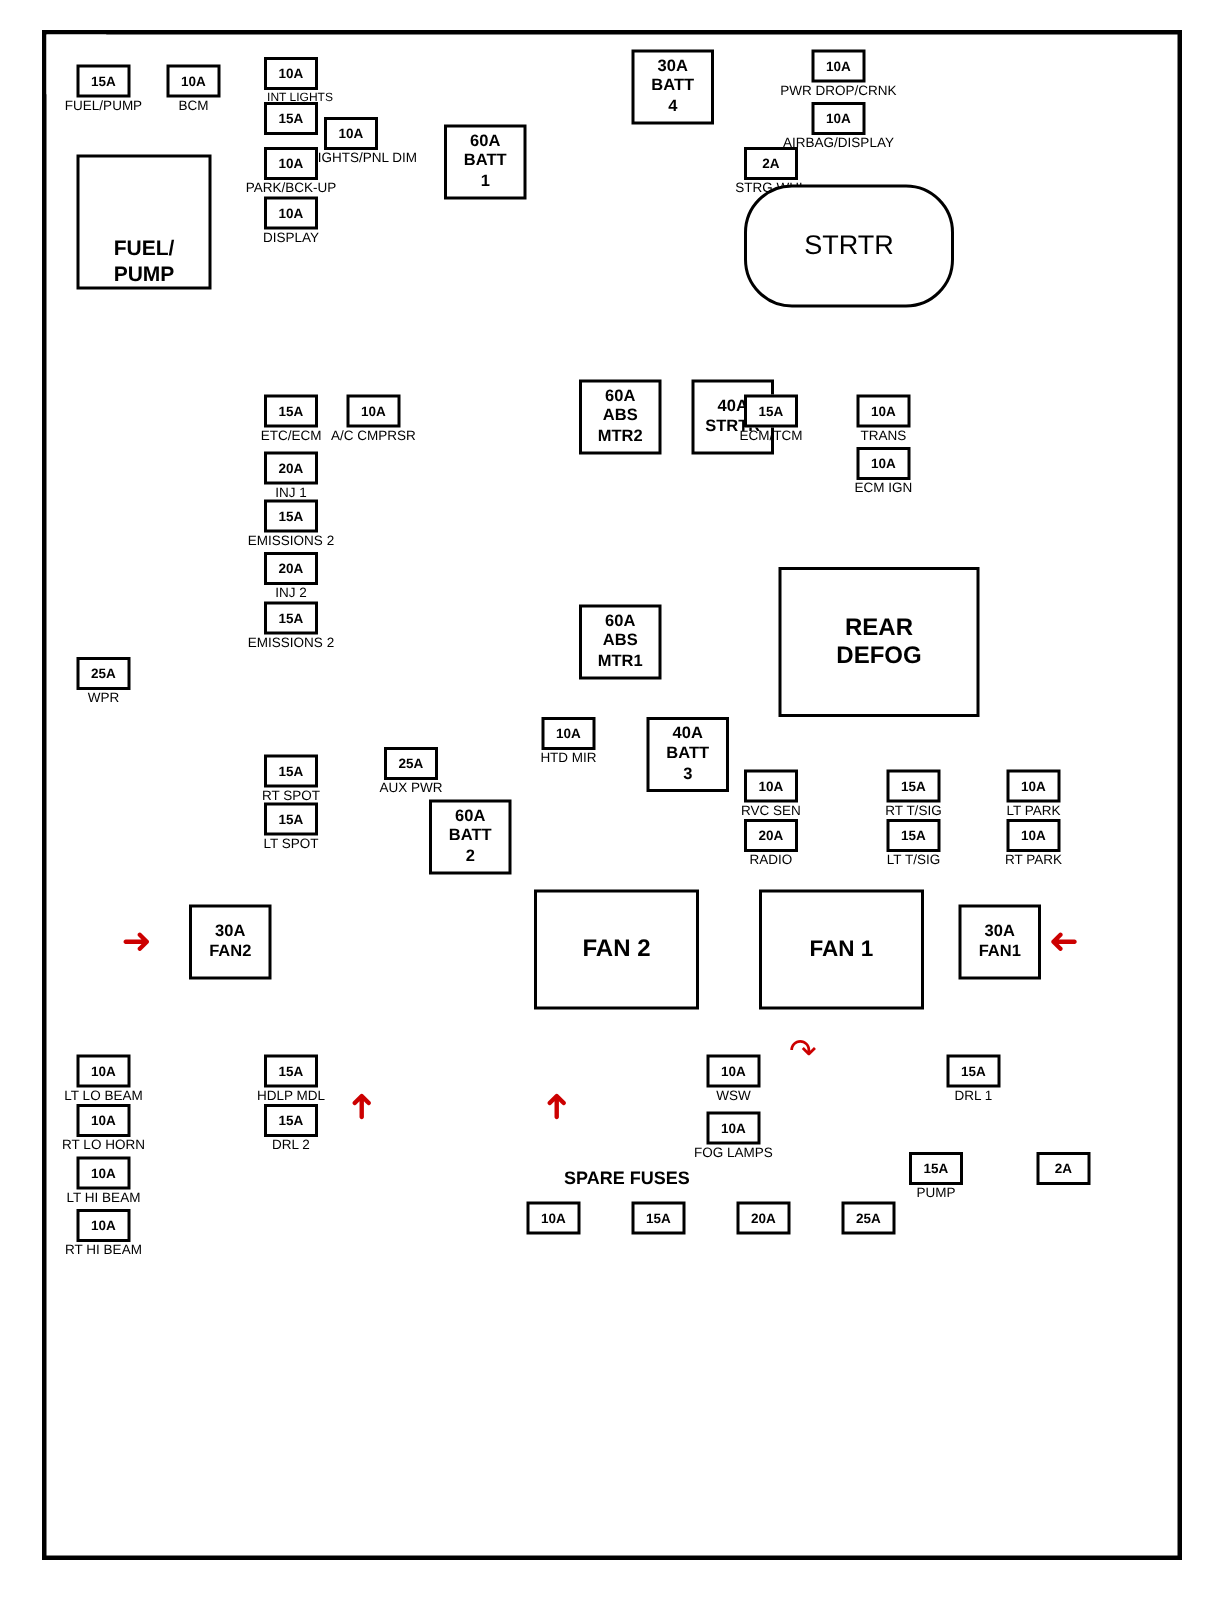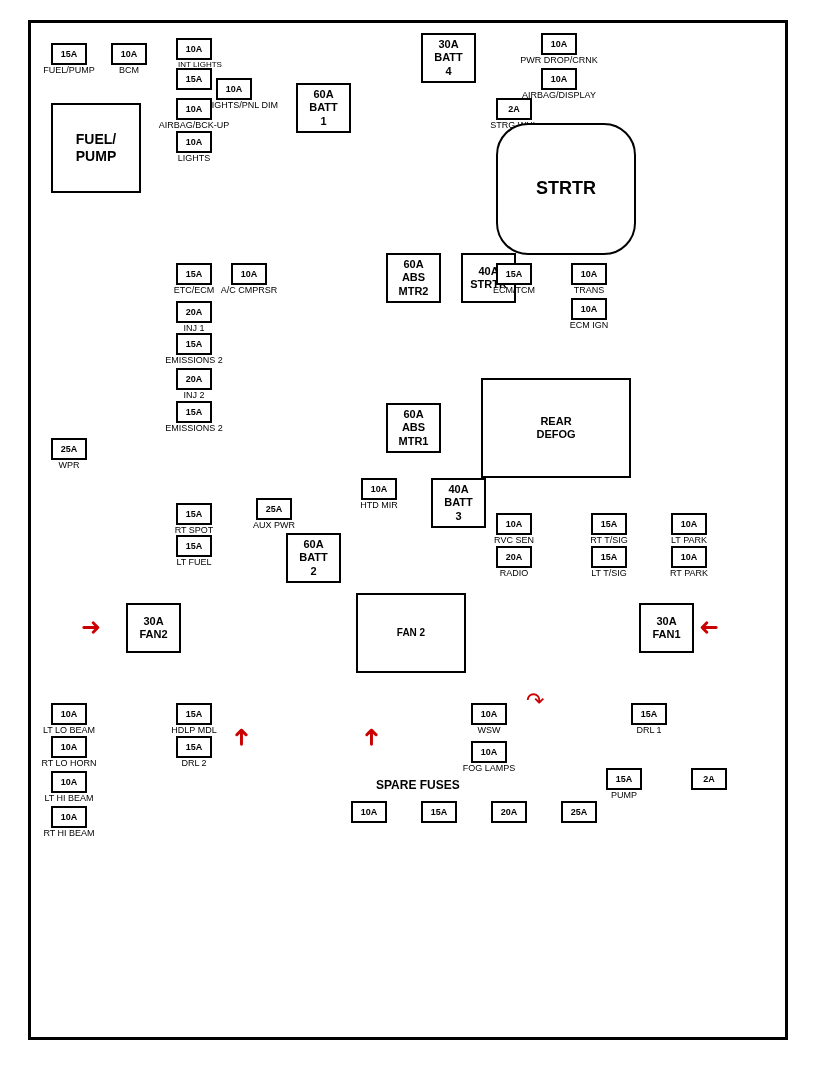--- a/index.html
+++ b/index.html
@@ -118,40 +118,40 @@
     <span class="fuse-label label-below">INT LIGHTS/PNL DIM</span>
   </div>
 
   <div class="fuse-box fuse-small" style="left:465px; top:75px;">
     <span>2A</span>
     <span class="fuse-label label-below">STRG WHL</span>
   </div>
 
   <div class="fuse-box fuse-small" style="left:145px; top:75px;">
     <span>10A</span>
-    <span class="fuse-label label-below">AIRBAG/BCK-UP</span>
+    <span class="fuse-label label-below">PARK/BCK-UP</span>
   </div>
 
   <div class="fuse-box fuse-medium" style="left:265px; top:60px;">
     <span style="white-space:pre-line; text-align:center;">60A
 BATT
 1</span>
   </div>
 
   <div class="fuse-box fuse-small" style="left:145px; top:108px;">
     <span>10A</span>
-    <span class="fuse-label label-below">LIGHTS</span>
-  </div>
-
-  <div class="fuse-box" style="left:20px; top:80px; width:90px; height:90px; font-size:14px; font-weight:bold;">
+    <span class="fuse-label label-below">DISPLAY</span>
+  </div>
+
+  <div class="fuse-box" style="left:20px; top:80px; width:90px; height:90px; font-size:14px; font-weight:bold;justify-content:flex-end;">
     <span>FUEL/<br>PUMP</span>
   </div>
 
 
-  <div class="fuse-box" style="left:465px; top:100px; width:140px; height:132px; font-size:18px; font-weight:bold;border-radius:32px;">
+  <div class="fuse-box" style="left:465px; top:100px; width:140px; height:82px; font-size:18px; font-weight:normal;border-radius:32px;">
     <span>STRTR</span>
   </div>
 
   <div class="fuse-box fuse-medium" style="left:355px; top:230px;">
     <span style="white-space:pre-line; text-align:center;">60A
 ABS
 MTR2</span>
   </div>
 
   <div class="fuse-box fuse-medium" style="left:430px; top:230px;">
@@ -204,21 +204,21 @@
     <span>15A</span>
     <span class="fuse-label label-below">EMISSIONS 2</span>
   </div>
 
   <div class="fuse-box fuse-medium" style="left:355px; top:380px;">
     <span style="white-space:pre-line; text-align:center;">60A
 ABS
 MTR1</span>
   </div>
 
-  <div class="fuse-box" style="left:450px; top:355px; width:150px; height:100px; font-size:11px; font-weight:bold;">
+  <div class="fuse-box" style="left:488px; top:355px; width:134px; height:100px; font-size:16px; font-weight:bold;">
     <span>REAR<br>DEFOG</span>
   </div>
 
   <div class="fuse-box fuse-small" style="left:20px; top:415px;">
     <span>25A</span>
     <span class="fuse-label label-below">WPR</span>
   </div>
 
   <div class="fuse-box fuse-small" style="left:330px; top:455px;">
     <span>10A</span>
@@ -236,21 +236,21 @@
     <span class="fuse-label label-below">RT SPOT</span>
   </div>
 
   <div class="fuse-box fuse-small" style="left:225px; top:475px;">
     <span>25A</span>
     <span class="fuse-label label-below">AUX PWR</span>
   </div>
 
   <div class="fuse-box fuse-small" style="left:145px; top:512px;">
     <span>15A</span>
-    <span class="fuse-label label-below">LT FUEL</span>
+    <span class="fuse-label label-below">LT SPOT</span>
   </div>
 
   <div class="fuse-box fuse-medium" style="left:255px; top:510px;">
     <span style="white-space:pre-line; text-align:center;">60A
 BATT
 2</span>
   </div>
 
   <div class="fuse-box fuse-small" style="left:465px; top:490px;">
     <span>10A</span>
@@ -283,24 +283,27 @@
   </div>
 
   <div class="arrow-red" style="left:50px; top:590px; font-size:24px;">➜</div>
 
   <div class="fuse-box fuse-medium" style="left:95px; top:580px;">
     <span style="white-space:pre-line; text-align:center;">30A
 FAN2</span>
   </div>
 
 
-  <div class="fuse-box" style="left:325px; top:570px; width:110px; height:80px; font-size:10px; font-weight:bold;">
+  <div class="fuse-box" style="left:325px; top:570px; width:110px; height:80px; font-size:16px; font-weight:bold;">
     <span>FAN 2</span>
   </div>
 
+  <div class="fuse-box" style="left:475px; top:570px; width:110px; height:80px; font-size:15px; font-weight:bold;">
+    <span>FAN 1</span>
+  </div>
 
   <div class="fuse-box fuse-medium" style="left:608px; top:580px;">
     <span style="white-space:pre-line; text-align:center;">30A
 FAN1</span>
   </div>
 
   <div class="arrow-red" style="left:668px; top:590px; font-size:24px; transform:scaleX(-1);">➜</div>
 
   <div class="fuse-box fuse-small" style="left:20px; top:680px;">
     <span>10A</span>

